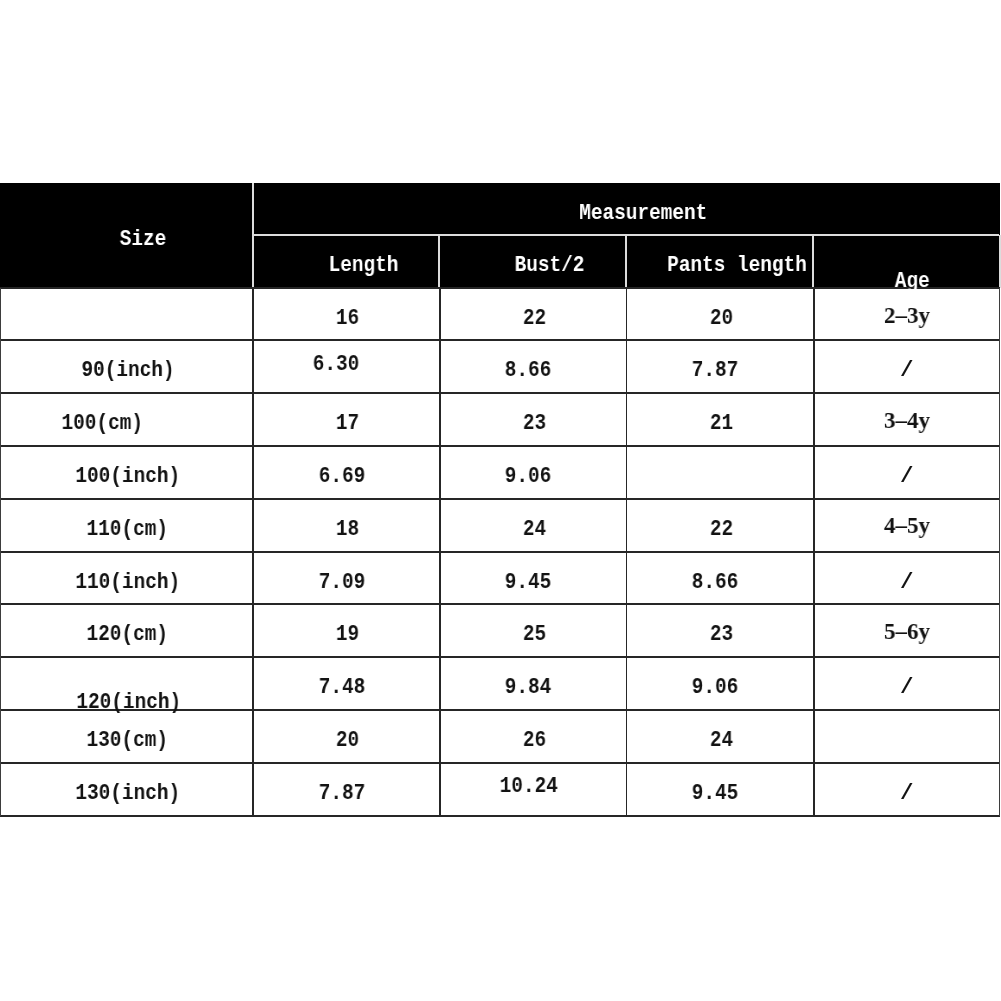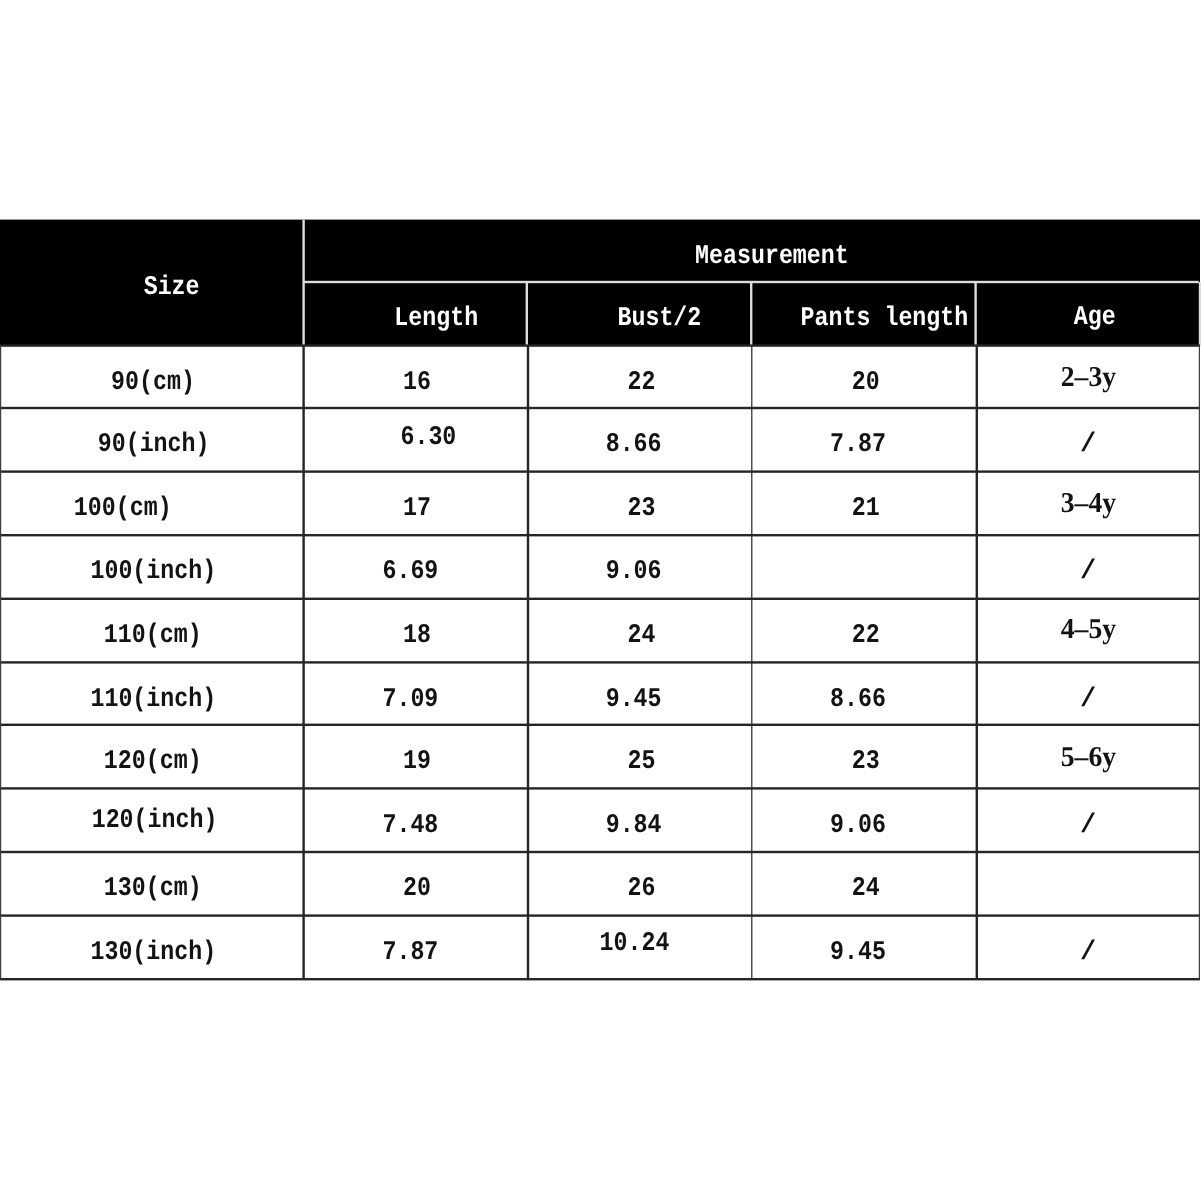--- a/index.html
+++ b/index.html
@@ -82,44 +82,41 @@
       </div>
     <div class="cell hcell" style="left:253.8px;top:52px;width:186.8px;height:53.4px">
         <span class="mono" style="top:3.8px">Length</span>
       </div>
     <div class="cell hcell" style="left:440.6px;top:52px;width:186.8px;height:53.4px">
         <span class="mono" style="top:3.8px">Bust/2</span>
       </div>
     <div class="cell hcell" style="left:627.4px;top:52px;width:187.2px;height:53.4px">
         <span class="mono" style="top:3.8px">Pants length</span>
       </div>
-    <div class="cell hcell" style="left:814.6px;top:51px;width:164px;height:53.4px">
+    <div class="cell hcell" style="left:814.6px;top:68px;width:164px;height:53.4px">
         <span class="mono" style="top:3.8px">Age</span>
       </div>
 
-    <div class="cell bcell" style="left:1.4px;top:105.4px;width:252.6px;height:52px">
-        <span class="mono" style="top:3.8px">90(cm)</span>
-      </div>
     <div class="cell bcell" style="left:254.4px;top:105.4px;width:186.8px;height:52px">
         <span class="mono" style="top:3.8px">16</span>
       </div>
     <div class="cell bcell" style="left:441.2px;top:105.4px;width:186.8px;height:52px">
         <span class="mono" style="top:3.8px">22</span>
       </div>
     <div class="cell bcell" style="left:628px;top:105.4px;width:187.2px;height:52px">
         <span class="mono" style="top:3.8px">20</span>
       </div>
     <div class="cell bcell" style="left:813.4px;top:105.4px;width:186.6px;height:52px">
         <span class="serif" style="top:0.2px">2–3y</span>
       </div>
 
     <div class="cell bcell" style="left:1.4px;top:157.4px;width:252.6px;height:52.9px">
         <span class="mono" style="top:3.8px">90(inch)</span>
       </div>
-    <div class="cell bcell" style="left:264px;top:157.4px;width:186.8px;height:40px">
+    <div class="cell bcell" style="left:243px;top:157.4px;width:186.8px;height:40px">
         <span class="mono" style="top:3.8px">6.30</span>
       </div>
     <div class="cell bcell" style="left:435.1px;top:157.4px;width:186.8px;height:52.9px">
         <span class="mono" style="top:3.8px">8.66</span>
       </div>
     <div class="cell bcell" style="left:621.9px;top:157.4px;width:187.2px;height:52.9px">
         <span class="mono" style="top:3.8px">7.87</span>
       </div>
     <div class="cell bcell" style="left:813.4px;top:157.4px;width:186.6px;height:52.9px">
         <span class="slash" style="top:3.8px">/</span>
@@ -195,21 +192,21 @@
     <div class="cell bcell" style="left:441.2px;top:421.4px;width:186.8px;height:52.8px">
         <span class="mono" style="top:3.8px">25</span>
       </div>
     <div class="cell bcell" style="left:628px;top:421.4px;width:187.2px;height:52.8px">
         <span class="mono" style="top:3.8px">23</span>
       </div>
     <div class="cell bcell" style="left:813.4px;top:421.4px;width:186.6px;height:52.8px">
         <span class="serif" style="top:0.2px">5–6y</span>
       </div>
 
-    <div class="cell bcell" style="left:1.4px;top:470px;width:255px;height:52.8px">
+    <div class="cell bcell" style="left:1.4px;top:489px;width:255px;height:52.8px">
         <span class="mono" style="top:3.8px">120(inch)</span>
       </div>
     <div class="cell bcell" style="left:248.3px;top:474.2px;width:186.8px;height:52.8px">
         <span class="mono" style="top:3.8px">7.48</span>
       </div>
     <div class="cell bcell" style="left:435.1px;top:474.2px;width:186.8px;height:52.8px">
         <span class="mono" style="top:3.8px">9.84</span>
       </div>
     <div class="cell bcell" style="left:621.9px;top:474.2px;width:187.2px;height:52.8px">
         <span class="mono" style="top:3.8px">9.06</span>

